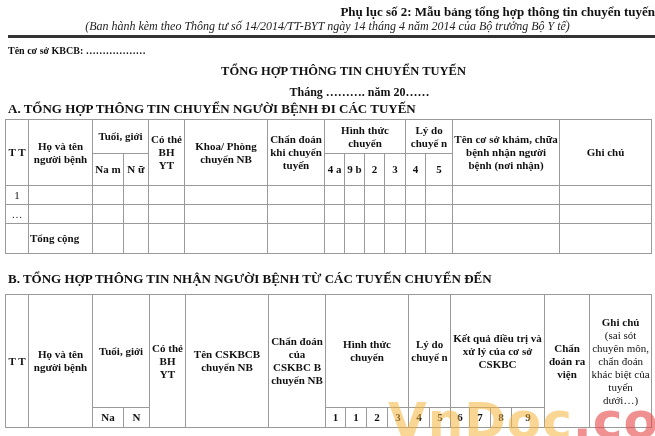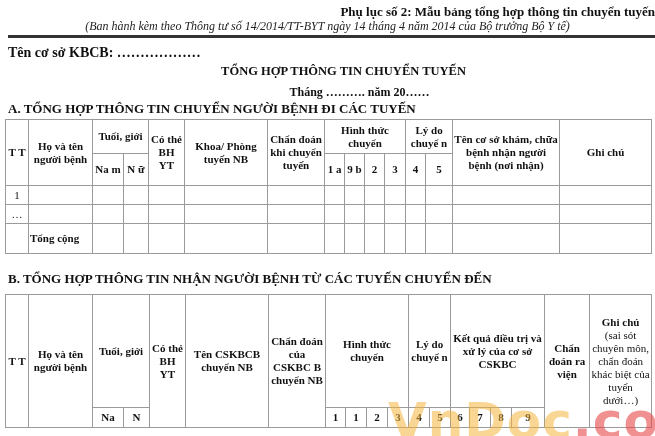--- a/index.html
+++ b/index.html
@@ -3,21 +3,21 @@
 <meta charset="utf-8">
 <style>
   html, body { margin:0; padding:0; background:#ffffff; }
   body { width:655px; height:436px; overflow:hidden; position:relative;
          font-family:"Liberation Serif","DejaVu Serif",serif; color:#111; }
   .title { position:absolute; left:0; width:655px; top:4px; text-align:right;
            font-weight:bold; font-size:13px; }
   .subtitle { position:absolute; left:0; width:655px; top:19px; text-align:center;
               font-style:italic; font-size:12px; color:#222; }
   .rule { position:absolute; left:8px; width:647px; top:35px; height:3px; background:#333; }
-  .facility { position:absolute; left:8px; top:45px; font-weight:bold; font-size:14px; }
+  .facility { position:absolute; left:8px; top:45px; font-weight:bold; font-size:10px; }
   .main-heading { position:absolute; left:16px; width:655px; top:64px; text-align:center;
                   font-weight:bold; font-size:12.5px; }
   .month { position:absolute; left:0; width:655px; top:85px; text-align:center;
            font-weight:bold; font-size:12px; padding-left:64px; box-sizing:border-box; }
   .section { position:absolute; left:8px; top:101px; font-weight:bold; font-size:13px; }
   .section-b { top:271px; }
 
   table { position:absolute; border-collapse:collapse; table-layout:fixed;
           font-size:11px; font-weight:bold; }
   td, th { border:1px solid #9a9a9a; text-align:center; vertical-align:middle;
@@ -60,31 +60,31 @@
       <col style="width:27px">
       <col style="width:107px">
       <col style="width:92px">
   </colgroup>
   <tbody>
       <tr style="height:34px">
     <td rowspan="2">T T</td>
     <td rowspan="2">Họ và tên người bệnh</td>
     <td colspan="2">Tuổi, giới</td>
     <td rowspan="2">Có thẻ BH YT</td>
-    <td rowspan="2">Khoa/ Phòng tuyến NB</td>
+    <td rowspan="2">Khoa/ Phòng chuyển NB</td>
     <td rowspan="2">Chẩn đoán khi chuyển tuyến</td>
     <td colspan="4">Hình thức chuyển</td>
     <td colspan="2">Lý do chuyể n</td>
     <td rowspan="2">Tên cơ sở khám, chữa bệnh nhận người bệnh (nơi nhận)</td>
     <td rowspan="2">Ghi chú</td>
   </tr>
   <tr style="height:32px">
     <td>Na m</td>
     <td>N ữ</td>
-    <td>1 a</td>
+    <td>4 a</td>
     <td>9 b</td>
     <td>2</td>
     <td>3</td>
     <td>4</td>
     <td>5</td>
   </tr>
   <tr style="height:19px">
     <td class="plain">1</td>
     <td></td>
     <td></td>

